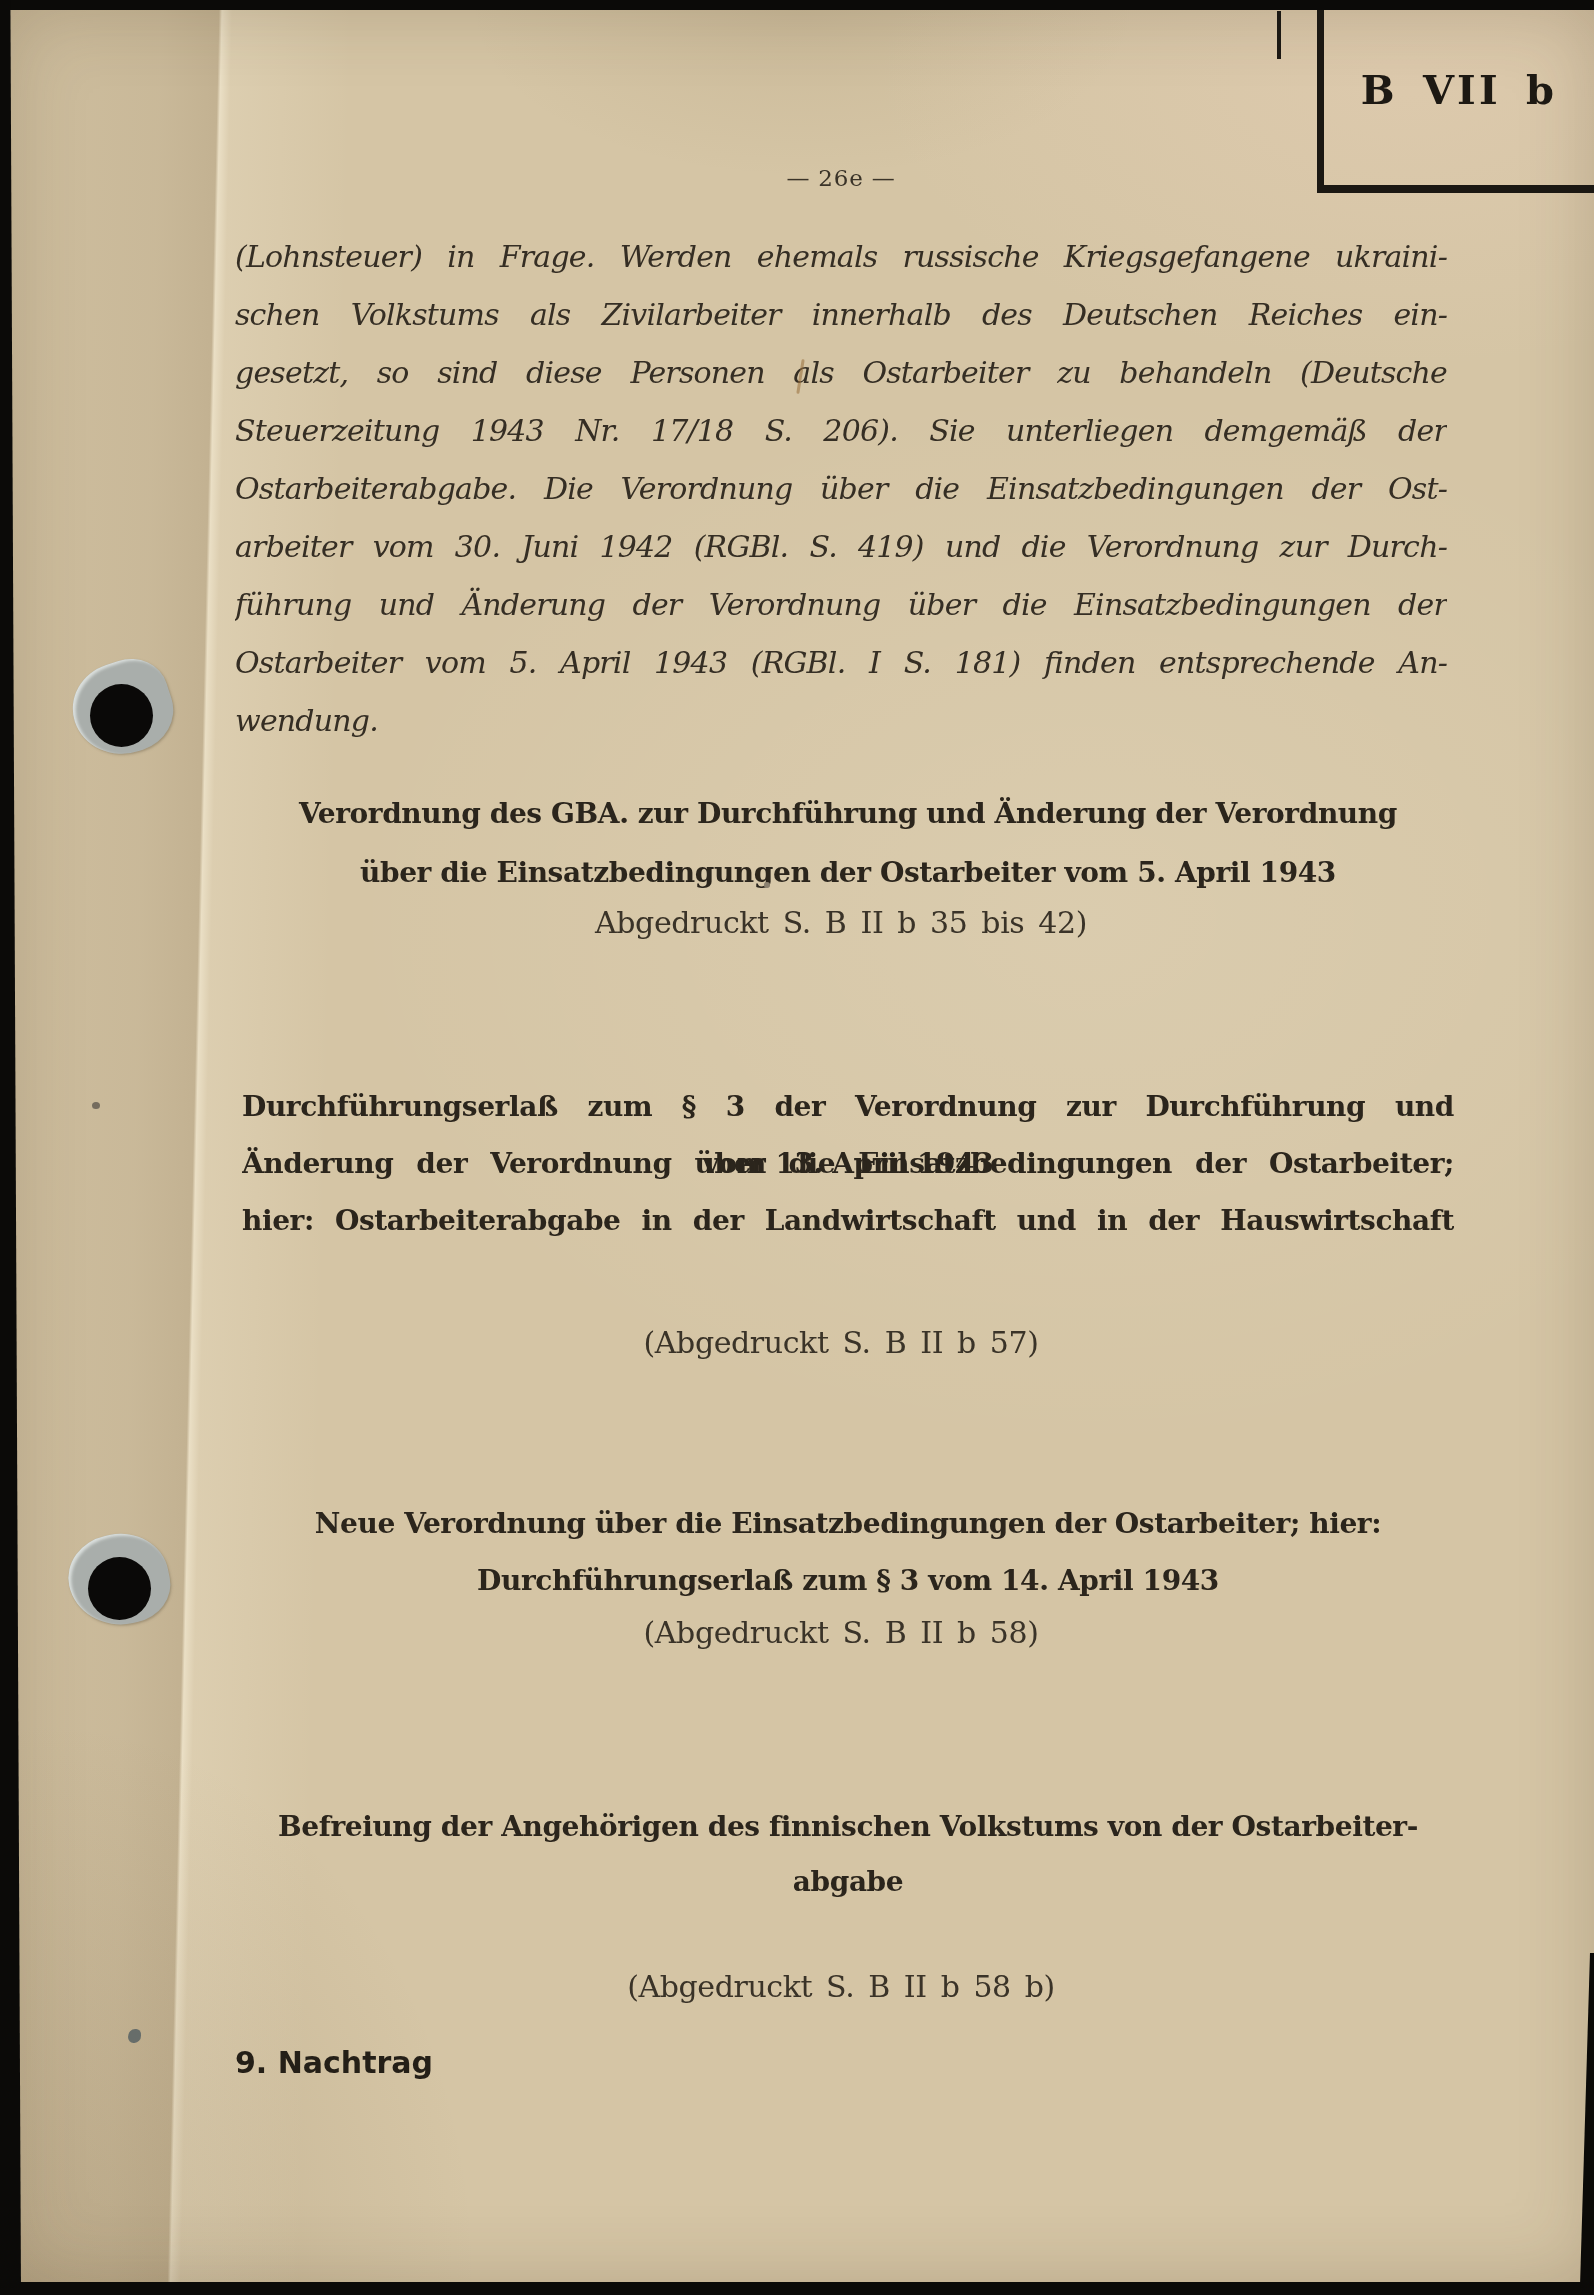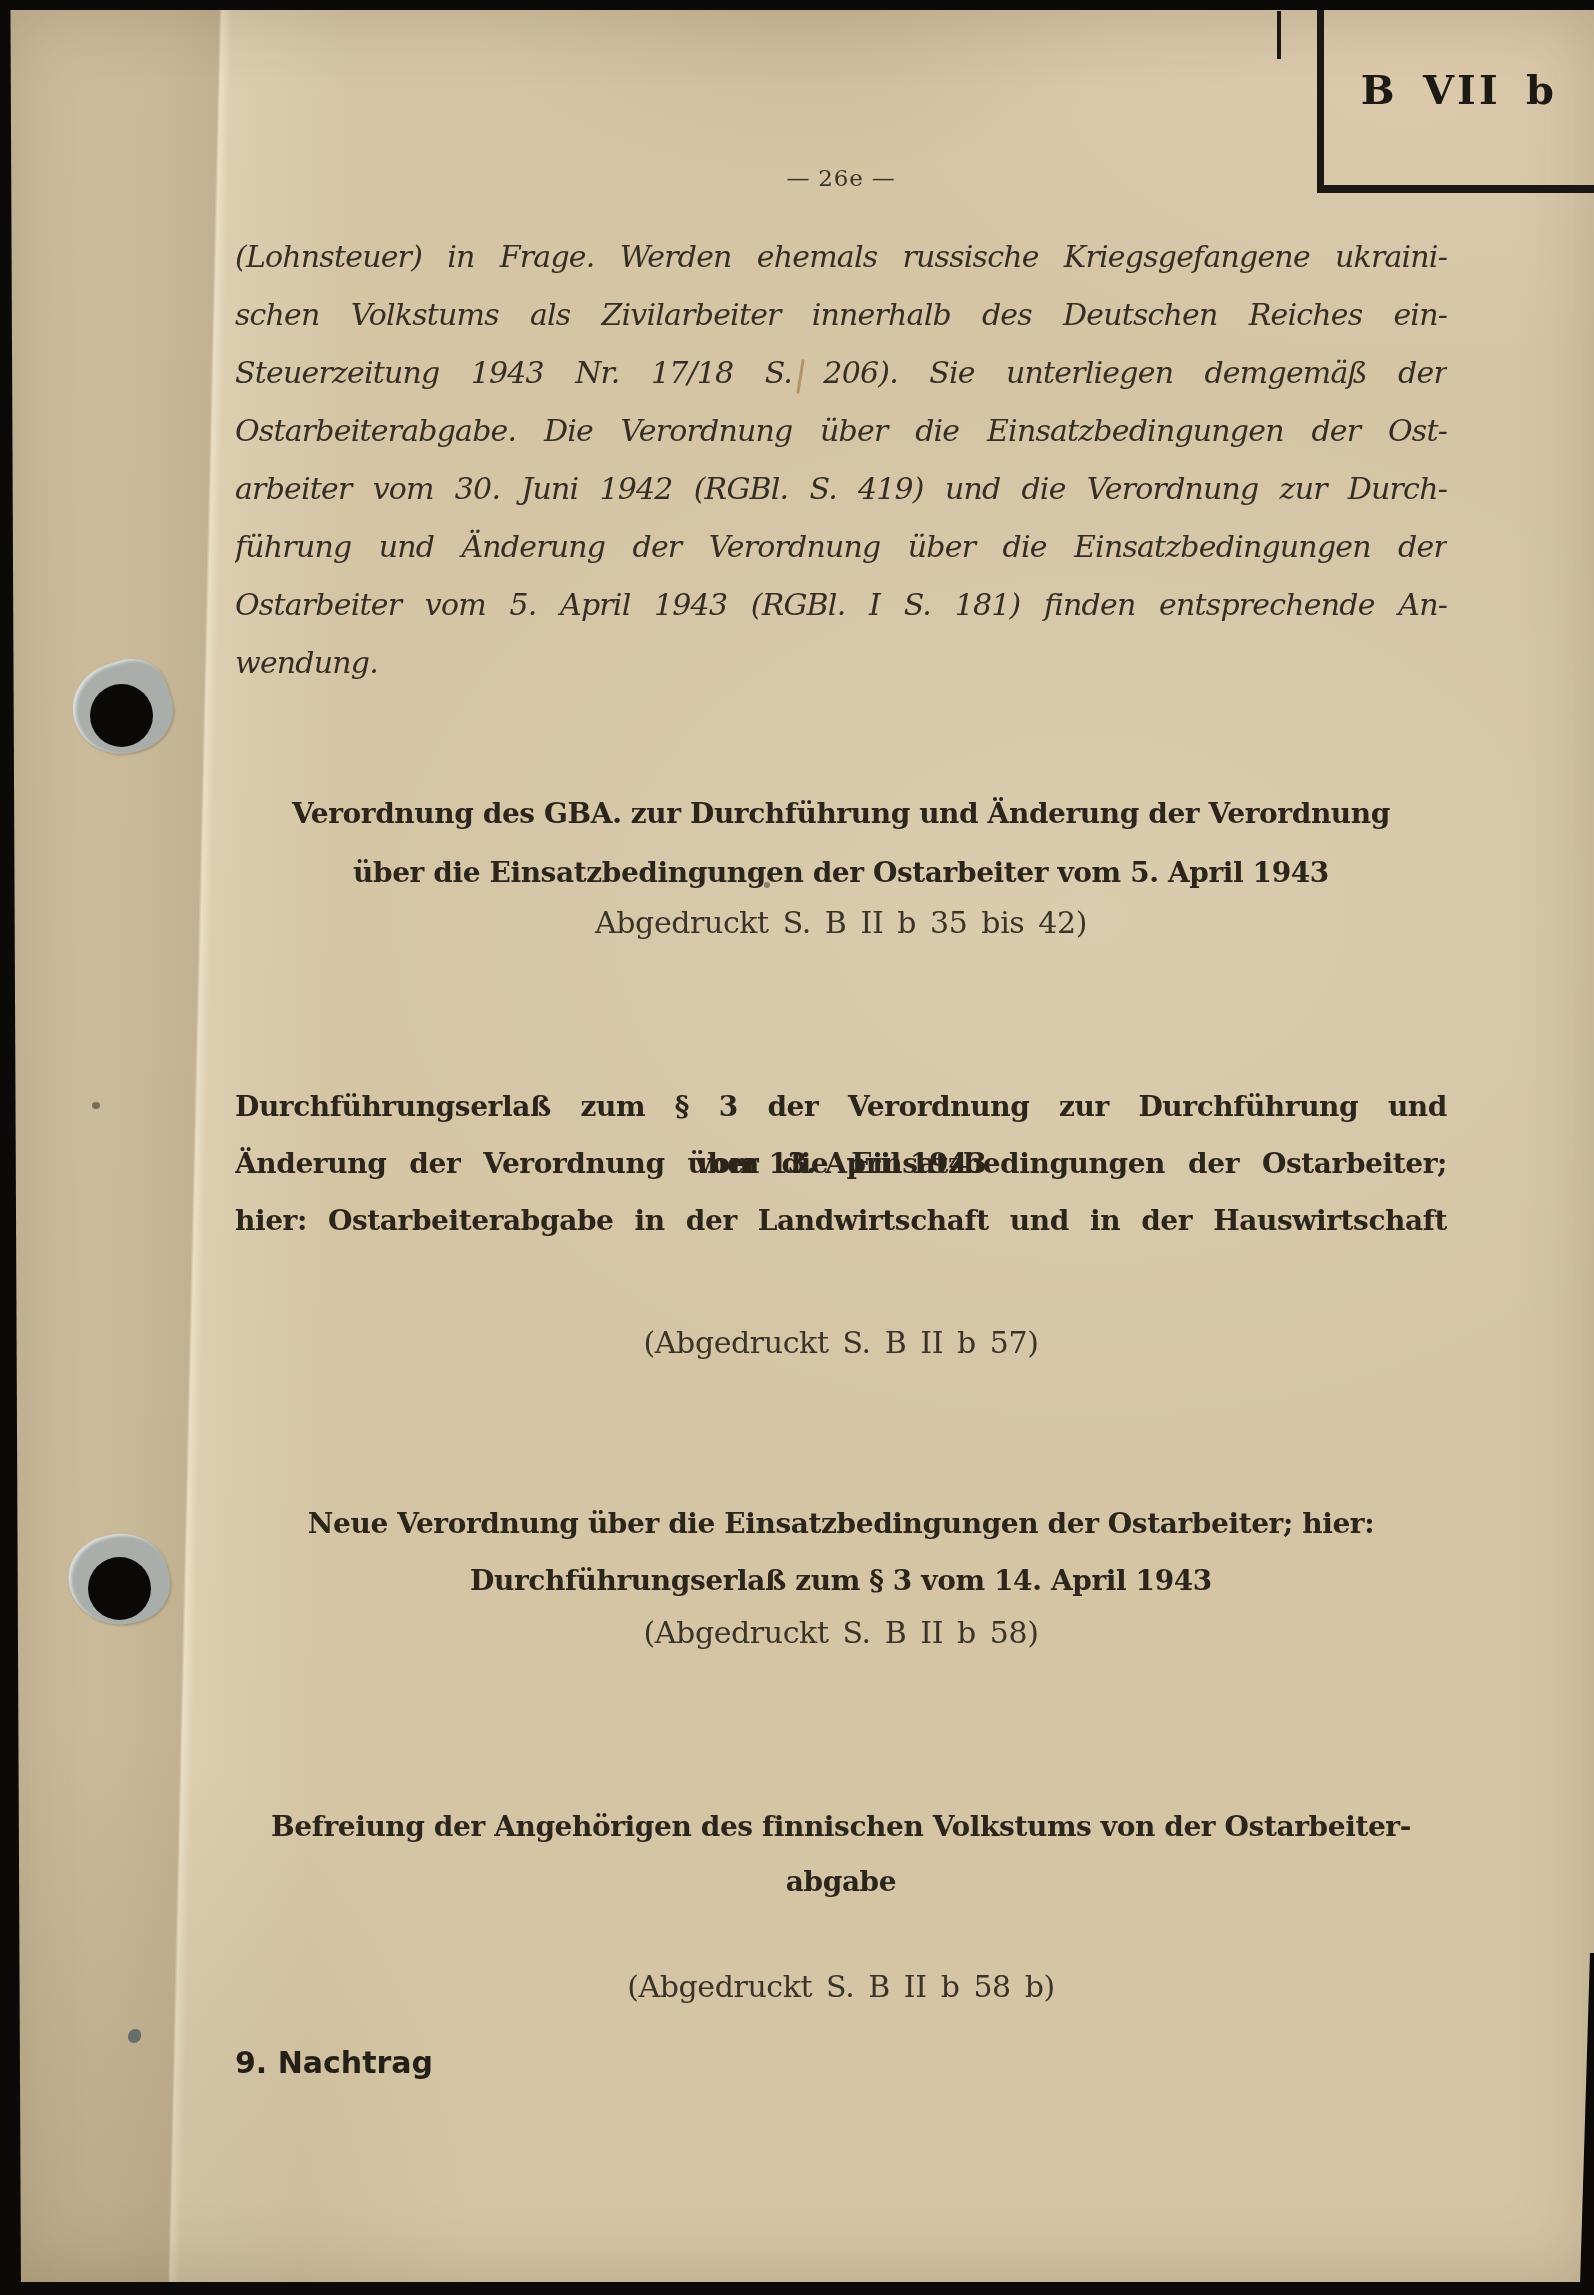--- a/index.html
+++ b/index.html
@@ -27,21 +27,21 @@
     box-shadow: inset 0 0 76px rgba(70,52,28,0.22);
   }
   .abs { position:absolute; }
   .textblock { position:absolute; left:235px; width:1212px; }
 
   
   .para-line { text-align:justify; text-align-last:justify; height:58px; overflow:hidden; letter-spacing:-0.8px; }
   .paragraph { font-size:30px; line-height:58px; word-spacing:3.2px;font-style:italic; }
   .paragraph div:last-child { text-align-last:left; }
 
-  .heading { font-weight:bold; color:#2b251c; font-size:28px; letter-spacing:-0.4px; }
+  .heading { font-weight:bold; color:#2b251c; font-size:28px; letter-spacing:-0.4px;margin-left:7px; }
   .h-center { text-align:center; height:inherit; }
   .hl-center { text-align:center; overflow:hidden; }
   .hl-just { text-align:justify; text-align-last:justify; overflow:hidden; }
   .lh74 { line-height:59px; } .lh74 > div { height:59px; }
   .lh71 { line-height:57px; } .lh71 div { height:57px; }
   .lh72 { line-height:57px; } .lh72 > div { height:57px; }
   .lh69 { line-height:55px; } .lh69 > div { height:55px; }
 
   .reference { text-align:center; font-size:30px; letter-spacing:-0.4px; word-spacing:4.8px; color:#3a3328; }
 
@@ -96,20 +96,21 @@
   <div class="class-box">
     <div class="class-label">B VII b</div>
   </div>
   <div class="reg-tick"></div>
 
   <div class="textblock page-number" style="top:159px;">— 26e —</div>
 
   <div class="textblock paragraph" style="top:228px;">
       <div class="para-line">(Lohnsteuer) in Frage. Werden ehemals russische Kriegsgefangene ukraini-</div>
       <div class="para-line">schen Volkstums als Zivilarbeiter innerhalb des Deutschen Reiches ein-</div>
+      <div class="para-line">gesetzt, so sind diese Personen als Ostarbeiter zu behandeln (Deutsche</div>
       <div class="para-line">Steuerzeitung 1943 Nr. 17/18 S. 206). Sie unterliegen demgemäß der</div>
       <div class="para-line">Ostarbeiterabgabe. Die Verordnung über die Einsatzbedingungen der Ost-</div>
       <div class="para-line">arbeiter vom 30. Juni 1942 (RGBl. S. 419) und die Verordnung zur Durch-</div>
       <div class="para-line">führung und Änderung der Verordnung über die Einsatzbedingungen der</div>
       <div class="para-line">Ostarbeiter vom 5. April 1943 (RGBl. I S. 181) finden entsprechende An-</div>
       <div class="para-line">wendung.</div>
     </div>
 
   <div class="textblock heading lh74" style="top:784px;">
       <div class="hl-center">Verordnung des GBA. zur Durchführung und Änderung der Verordnung</div>

